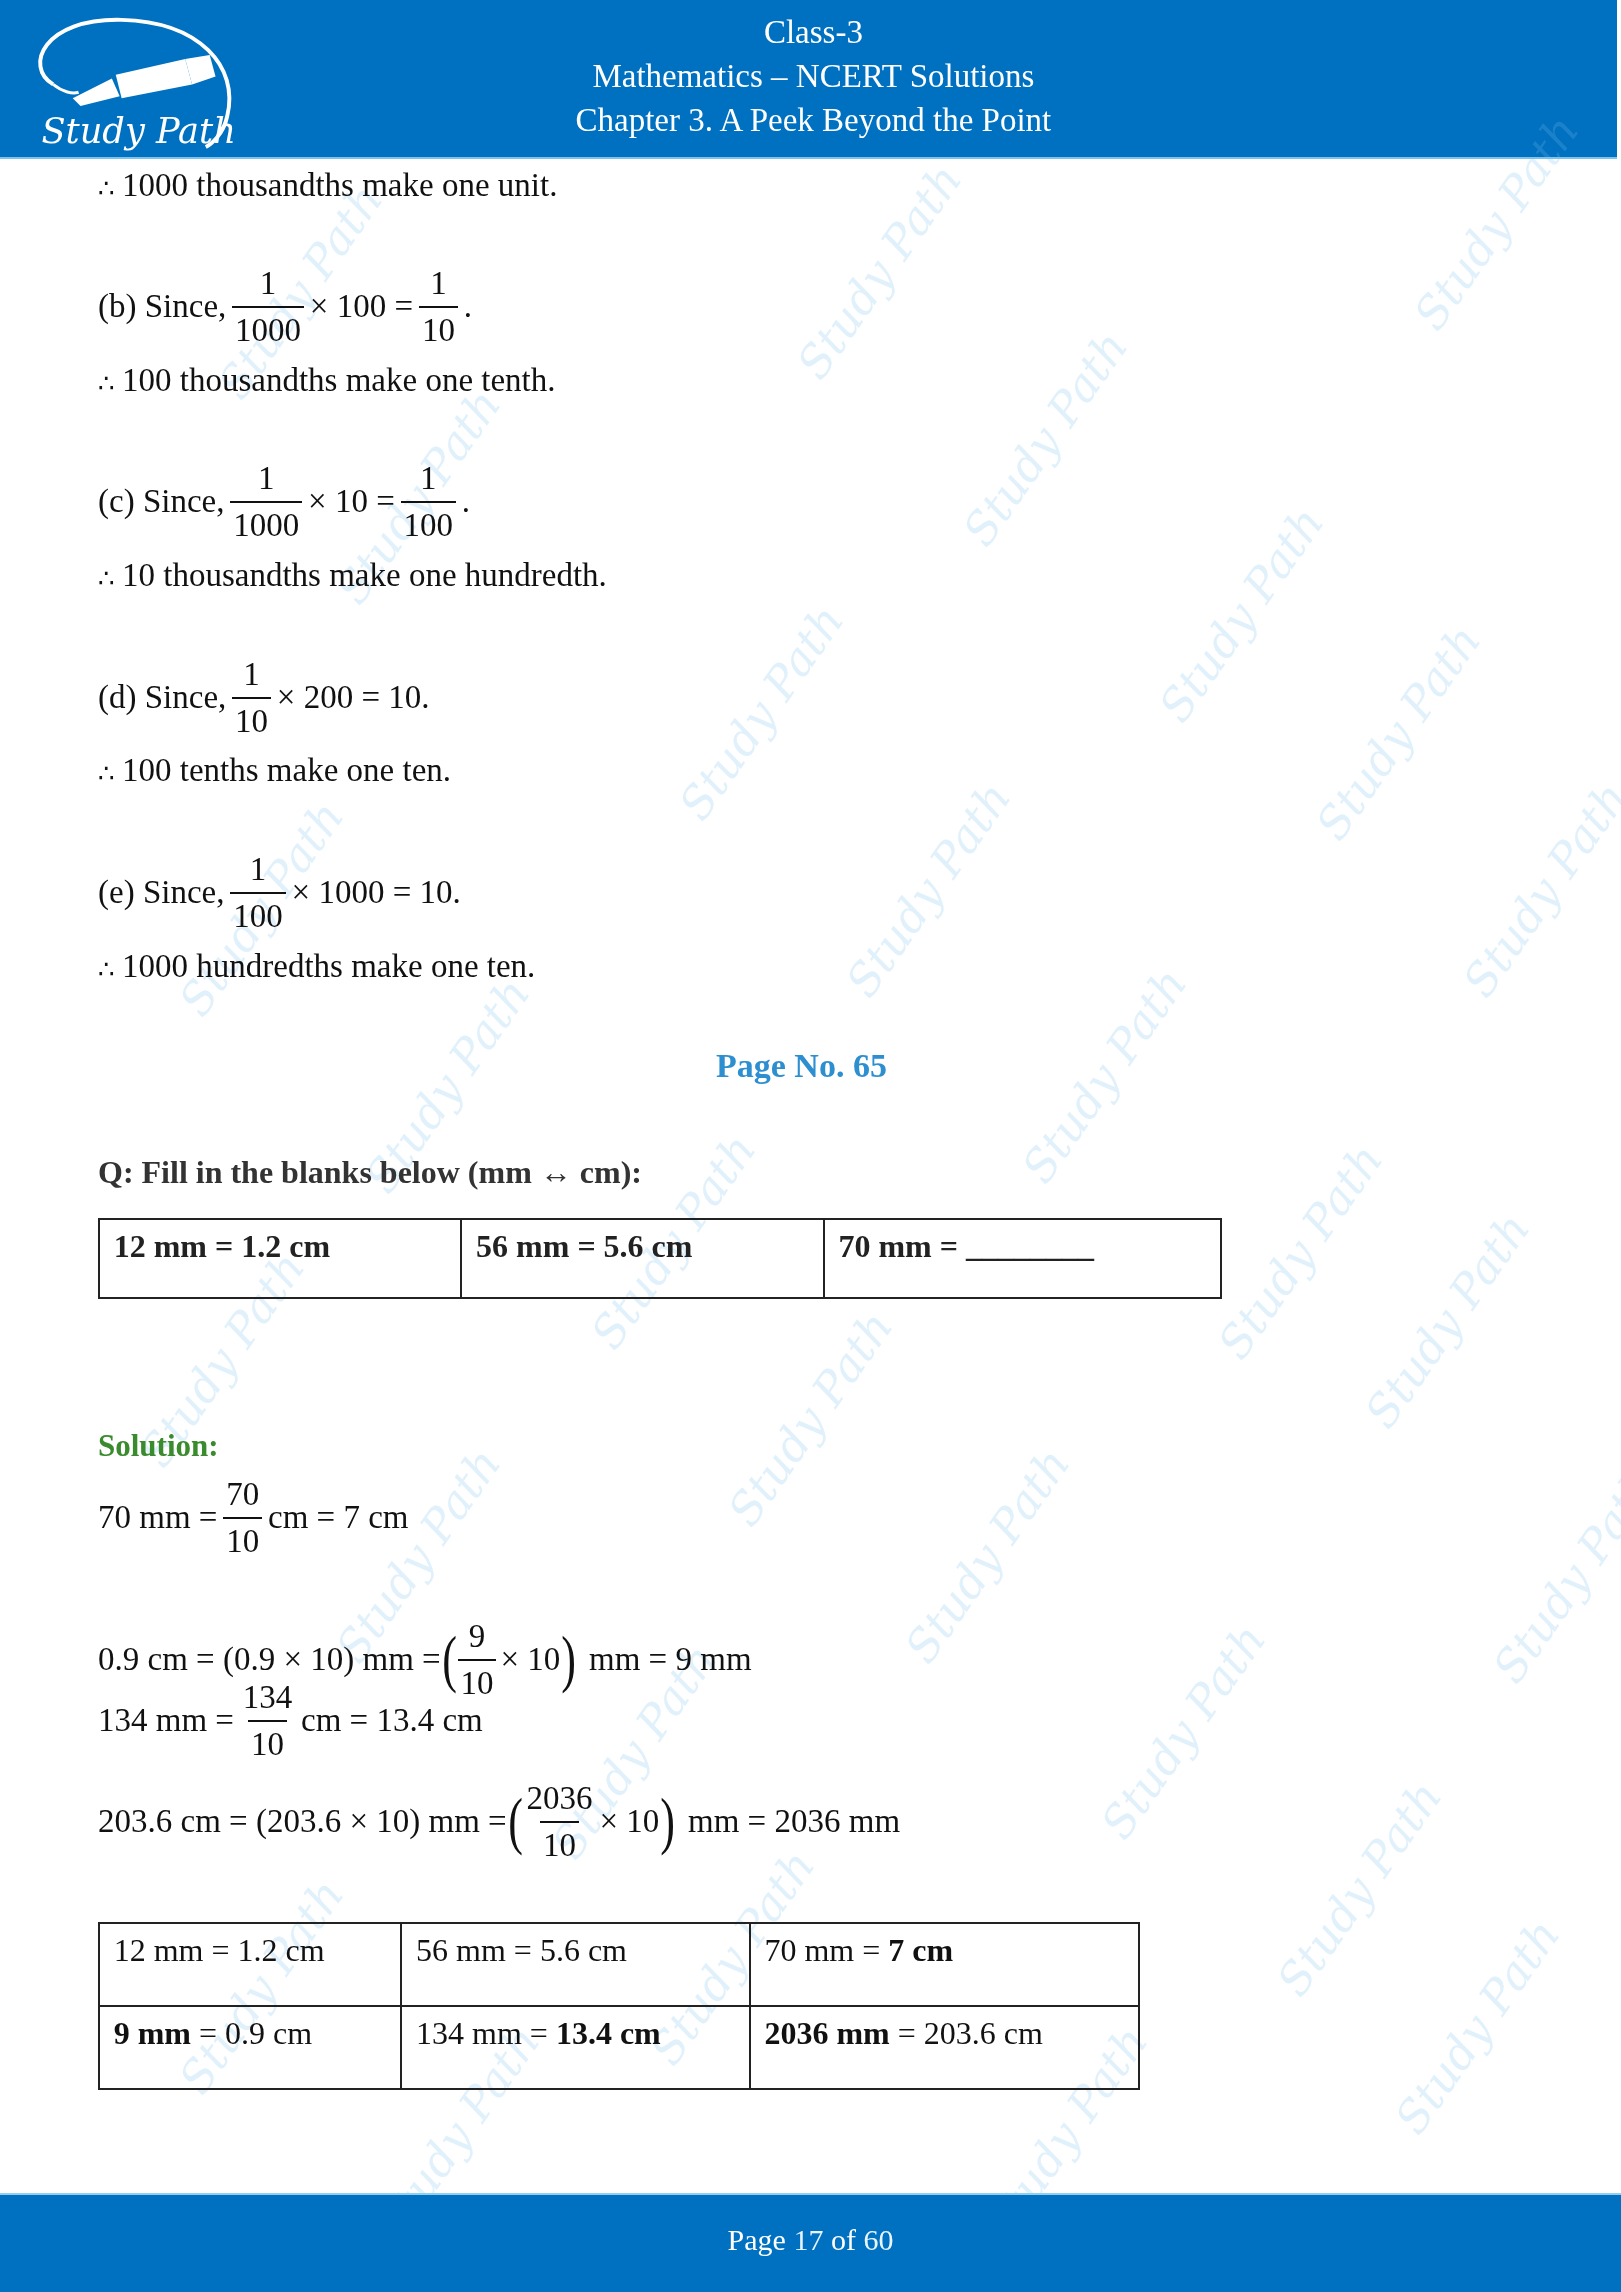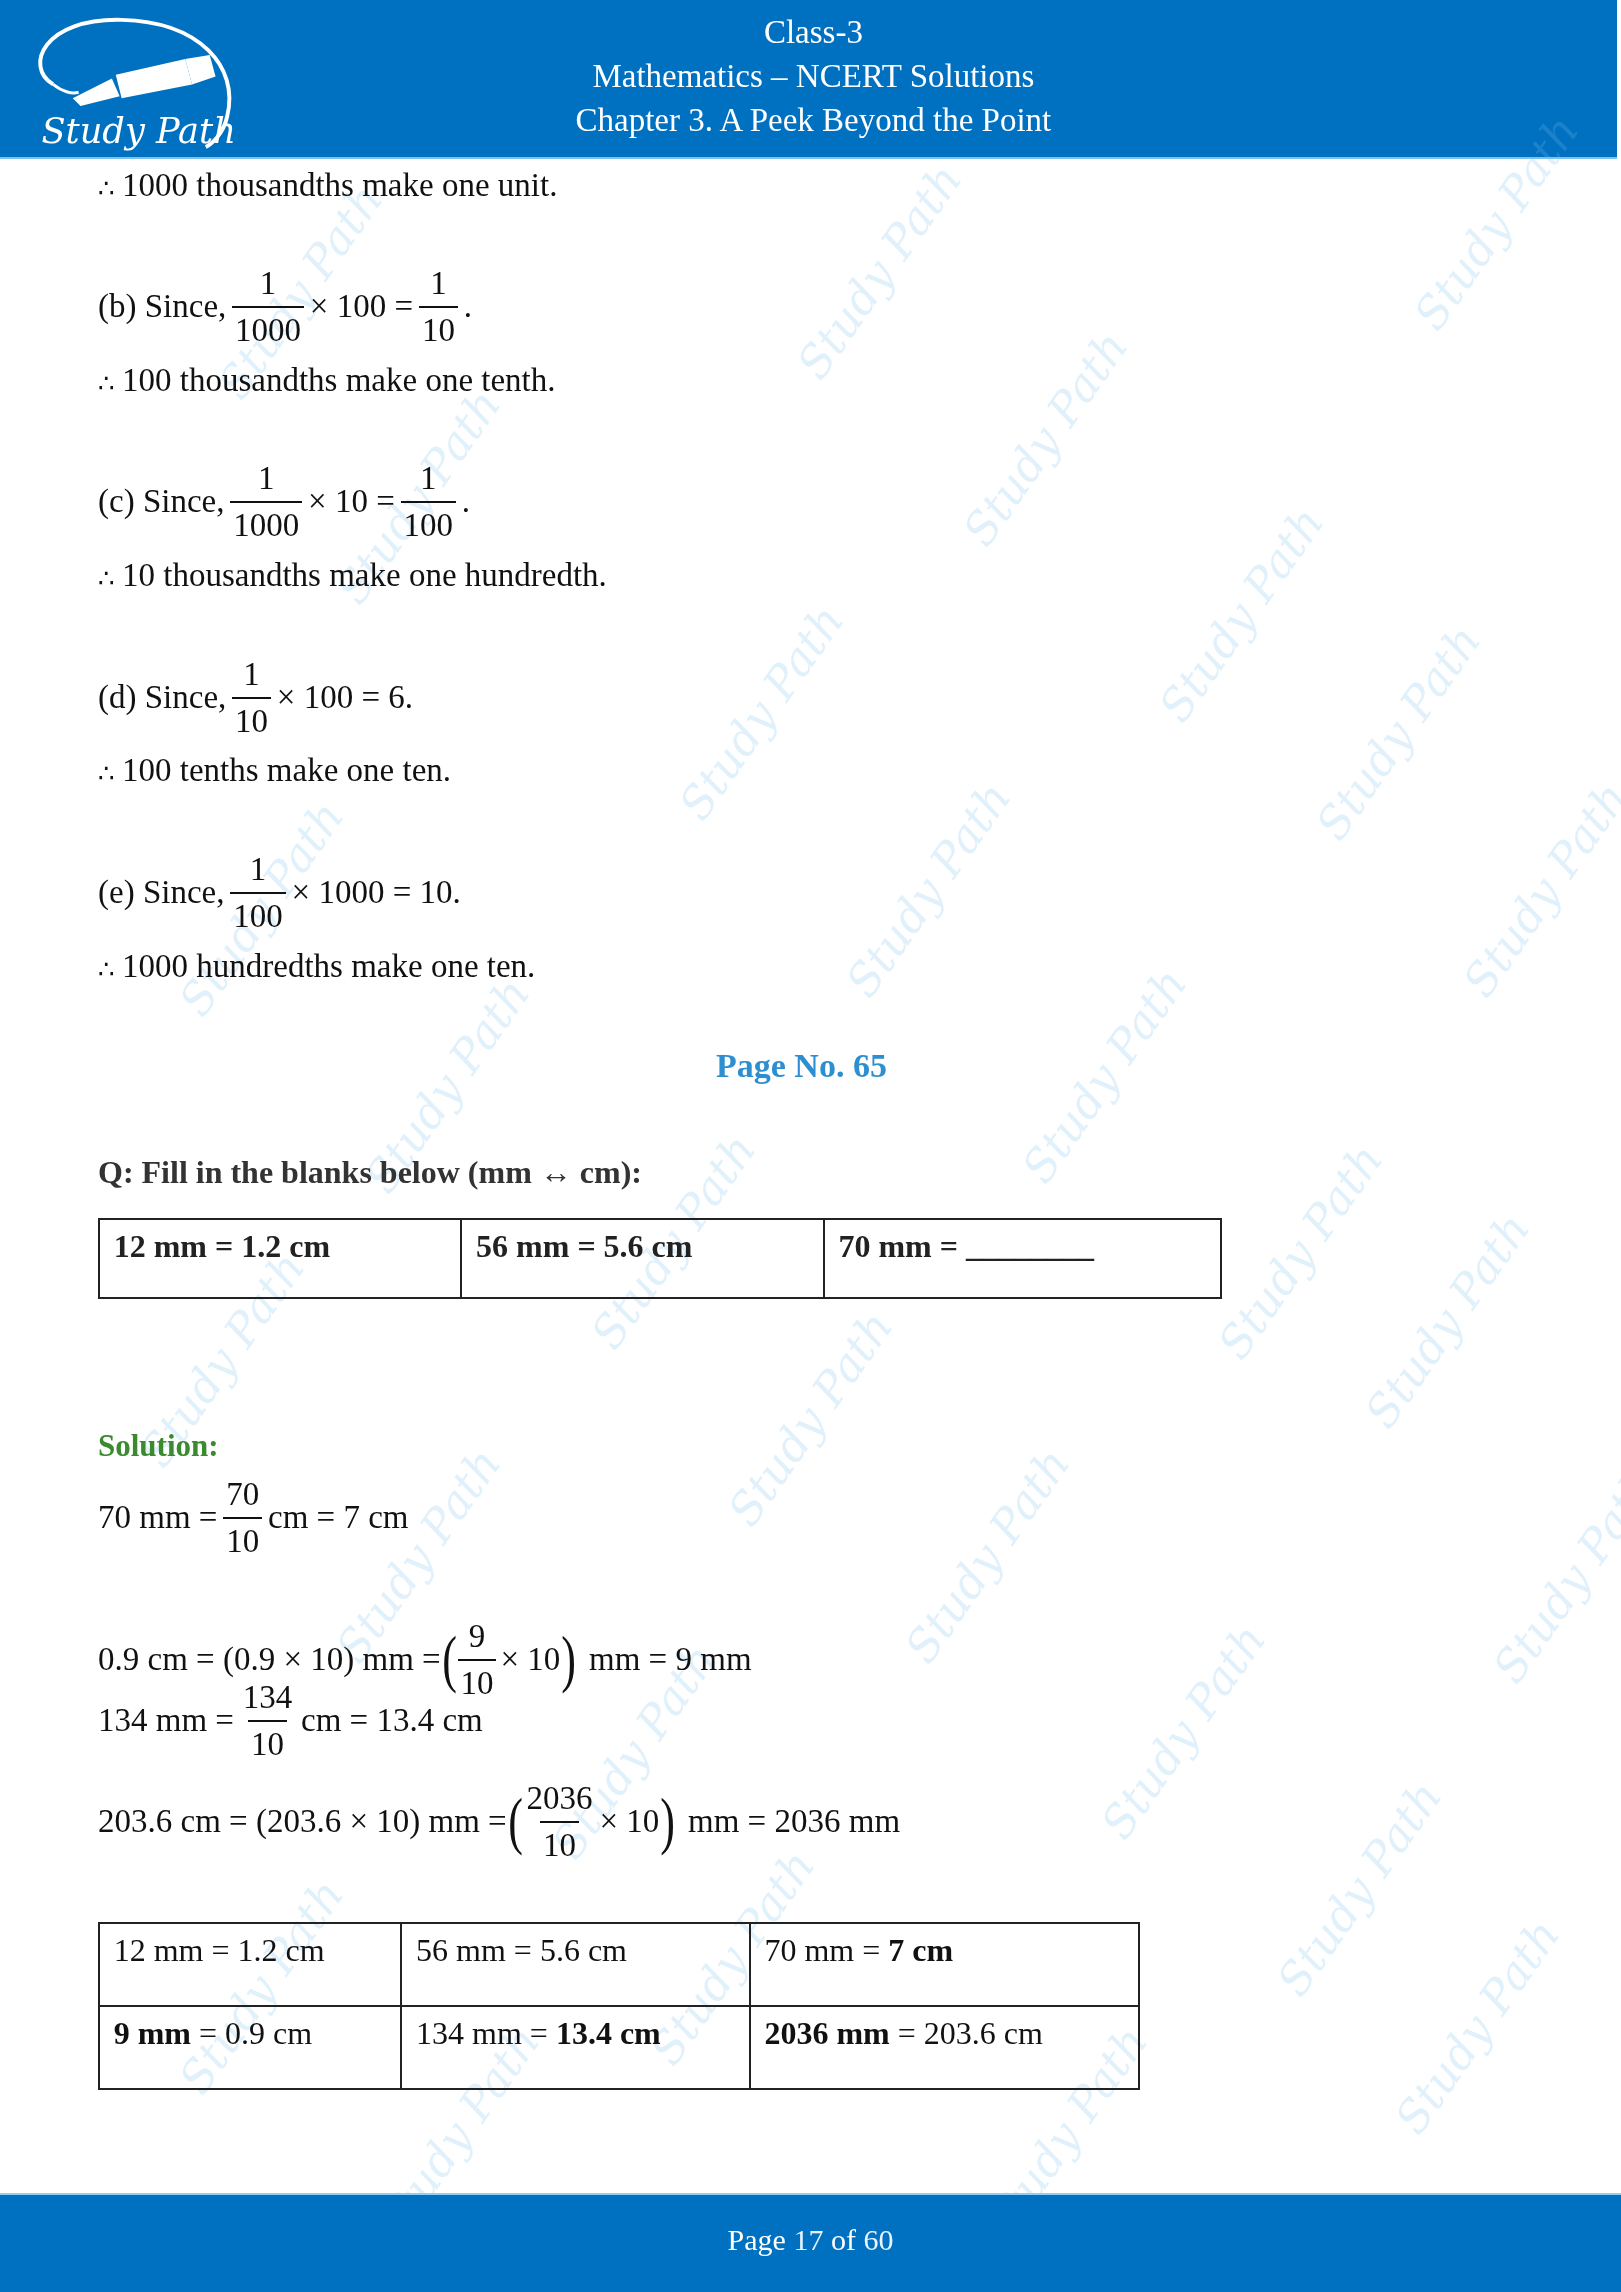--- a/index.html
+++ b/index.html
@@ -165,21 +165,21 @@
     <span class="therefore">∴</span>
     <span>10 thousandths make one hundredth.</span>
   </div>
 
   <div class="line" style="top:658px;font-family:Liberation Serif, serif;">
     <span>(d) Since,</span>
     <span class="frac">
         <span class="n">1</span>
         <span class="d">10</span>
       </span>
-    <span>× 100 = 6.</span>
+    <span>× 200 = 10.</span>
   </div>
   <div class="line" style="top:752px;">
     <span class="therefore">∴</span>
     <span>100 tenths make one ten.</span>
   </div>
 
   <div class="line" style="top:853px;">
     <span>(e) Since,</span>
     <span class="frac">
         <span class="n">1</span>

